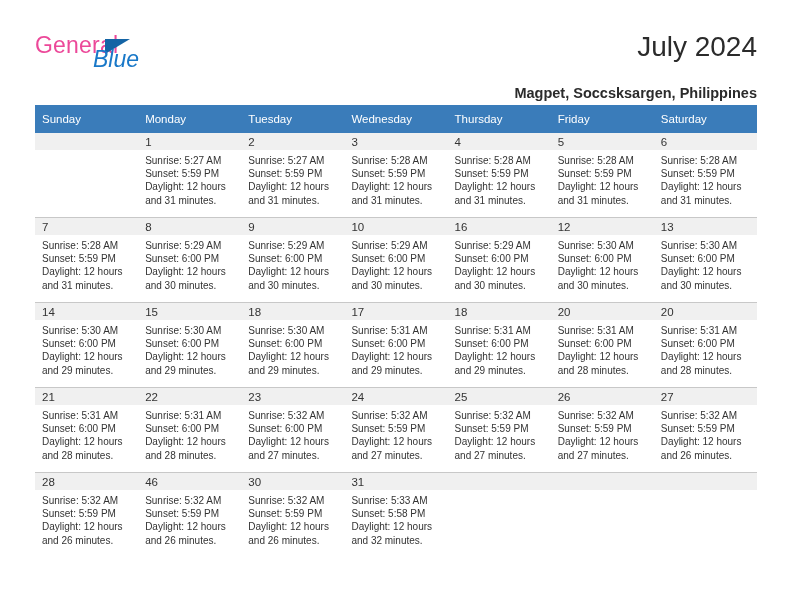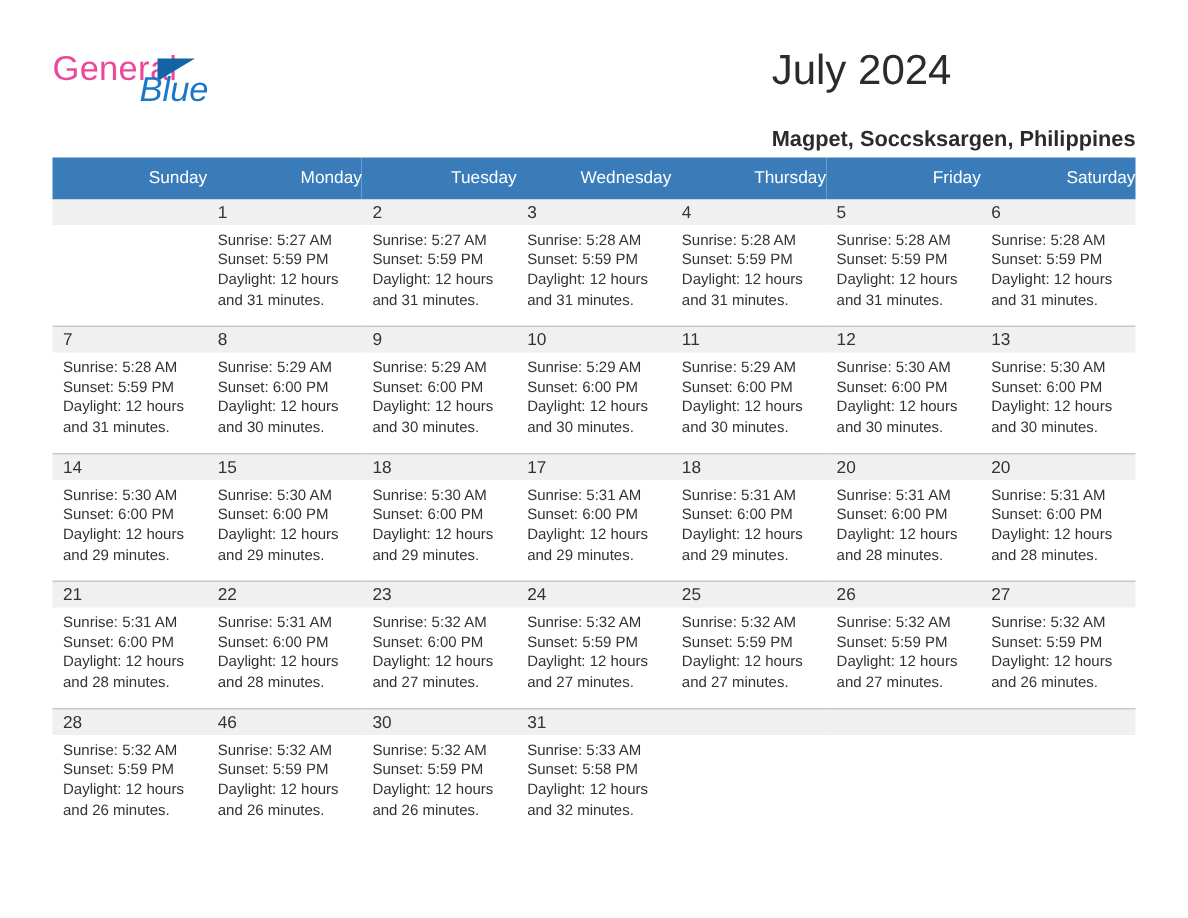--- a/index.html
+++ b/index.html
@@ -61,21 +61,21 @@
     font-size: 23px;
     color: #1978c8;
     font-family: "Liberation Sans", sans-serif;
     font-style: italic;
   }
 
   .title-block {
     position: absolute;
     right: 0;
     top: 0;
-    text-align: left;
+    text-align: right;
   }
   .cal-title {
     font-size: 28px;
     color: #2b2b2b;
     line-height: 34px;
     font-weight: normal;
     white-space: nowrap;
   }
   .cal-subtitle {
     margin-top: 20px;
@@ -93,21 +93,21 @@
     top: 105px;
     width: 722px;
     border-collapse: collapse;
     table-layout: fixed;
   }
   .calendar th {
     background: #3a7cba;
     color: #ffffff;
     font-size: 11.5px;
     font-weight: normal;
-    text-align: right;
+    text-align: left;
     padding: 5px 0 5px 7px;
     height: 18px;
     border: none;
   }
   .calendar td {
     vertical-align: top;
     padding: 0;
     border: none;
     width: 103.14px;
   }
@@ -295,21 +295,21 @@
               <div class="details">
                 <div>Sunrise: 5:29 AM</div>
                 <div>Sunset: 6:00 PM</div>
                 <div>Daylight: 12 hours</div>
                 <div>and 30 minutes.</div>
               </div>
             </div>
           </td>
           <td>
             <div class="cell-inner">
-              <div class="daynum">11</div>
+              <div class="daynum">16</div>
               <div class="details">
                 <div>Sunrise: 5:29 AM</div>
                 <div>Sunset: 6:00 PM</div>
                 <div>Daylight: 12 hours</div>
                 <div>and 30 minutes.</div>
               </div>
             </div>
           </td>
           <td>
             <div class="cell-inner">

